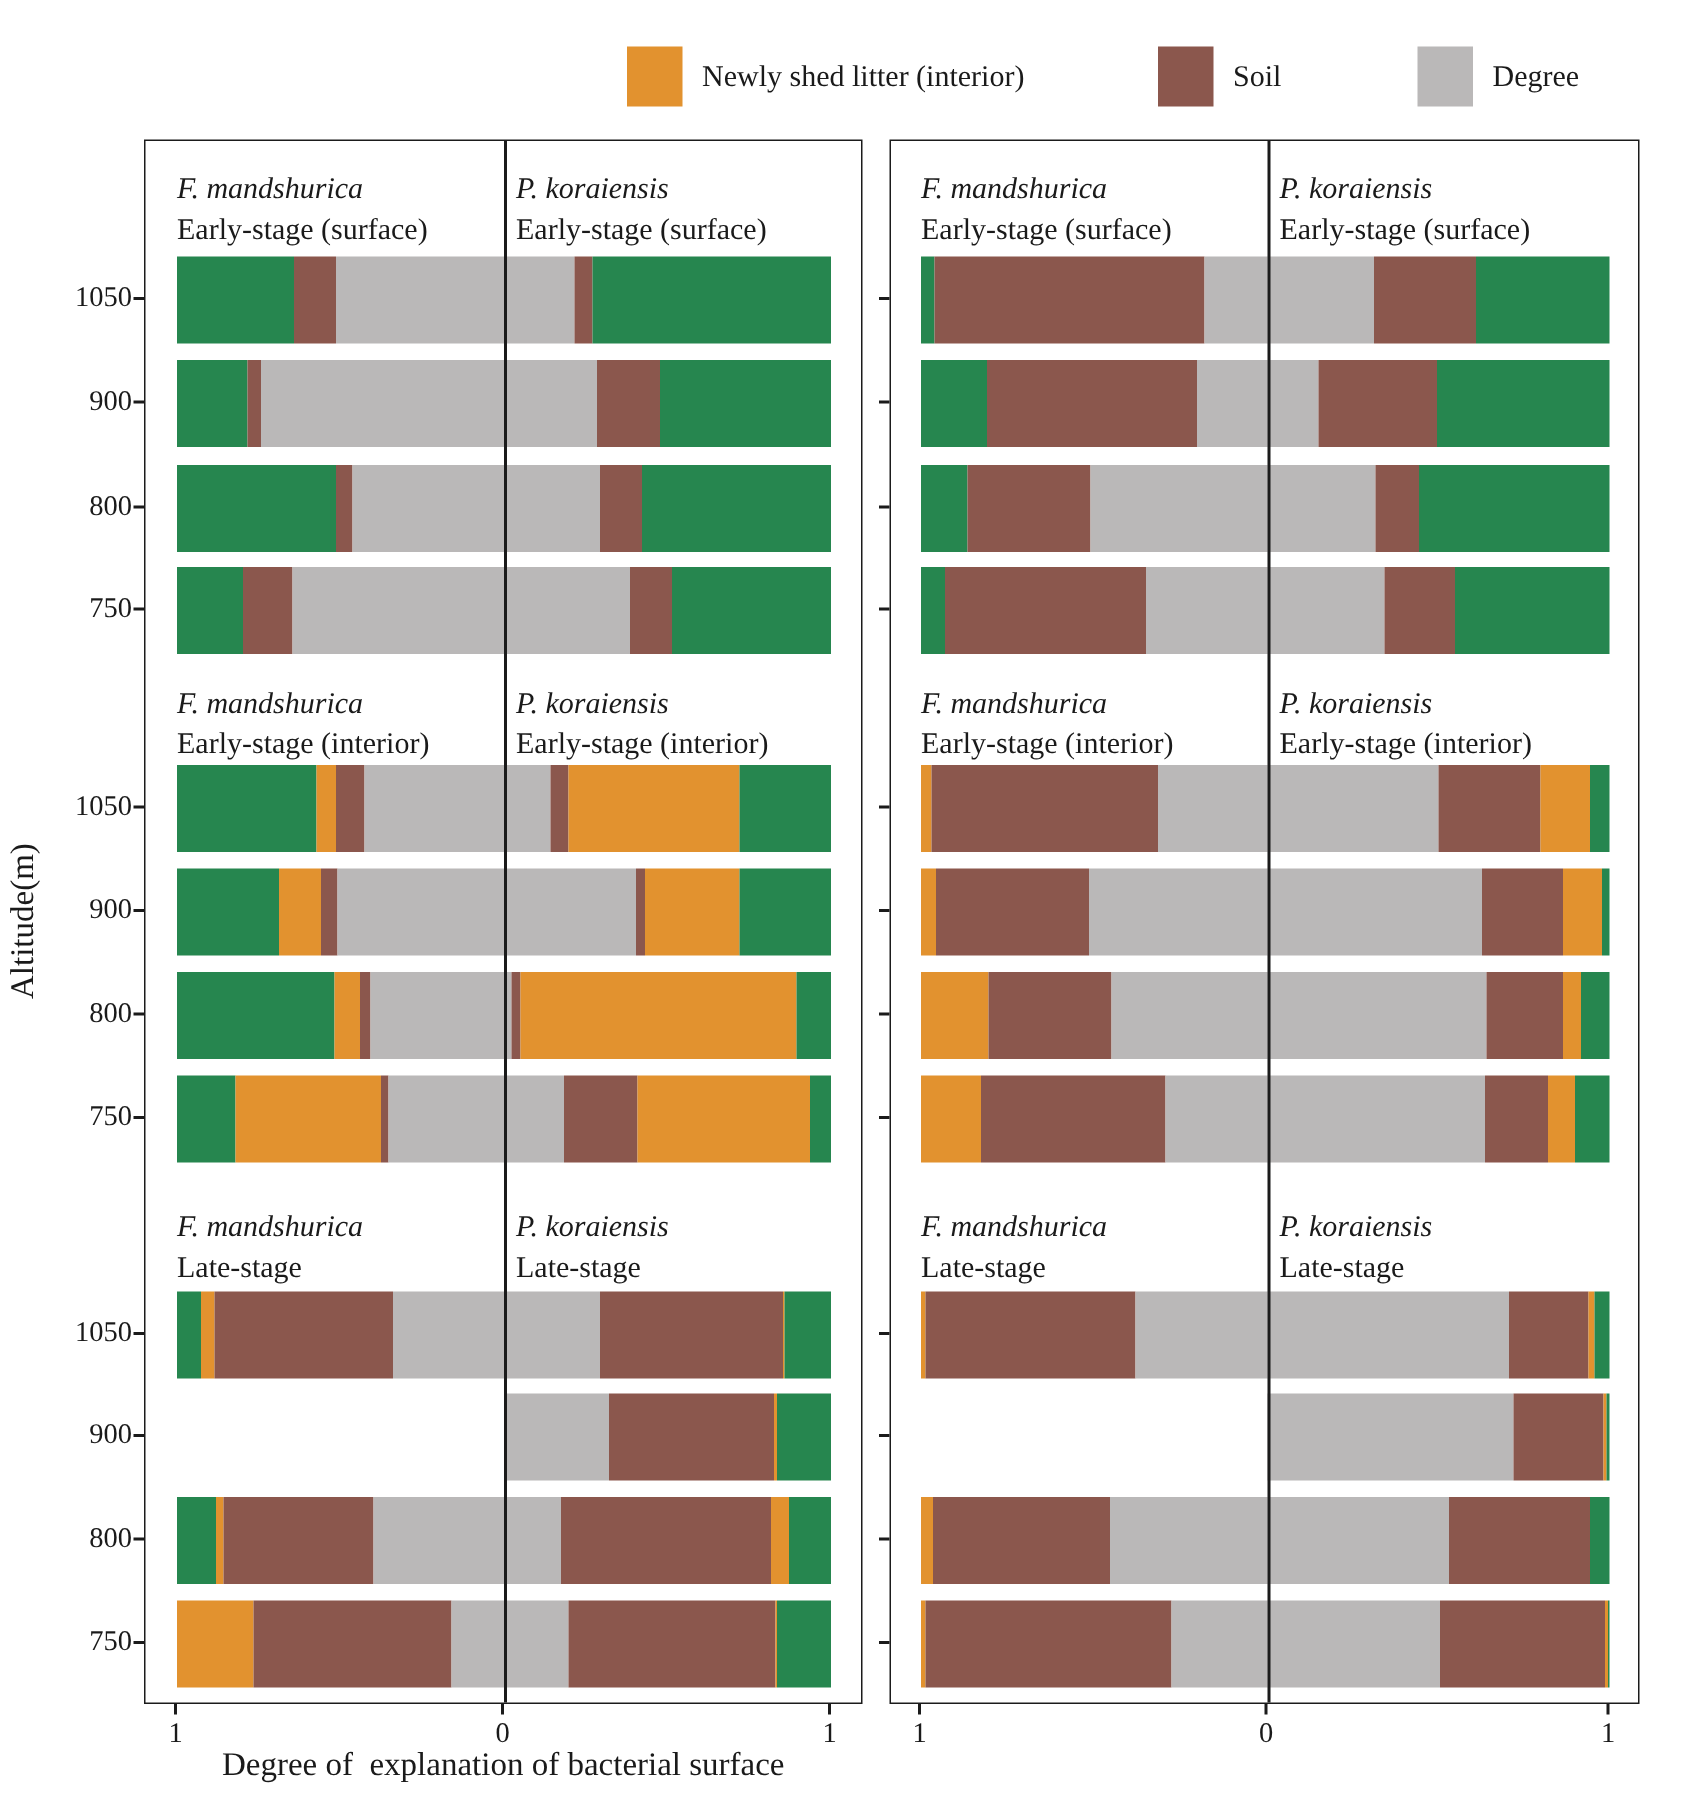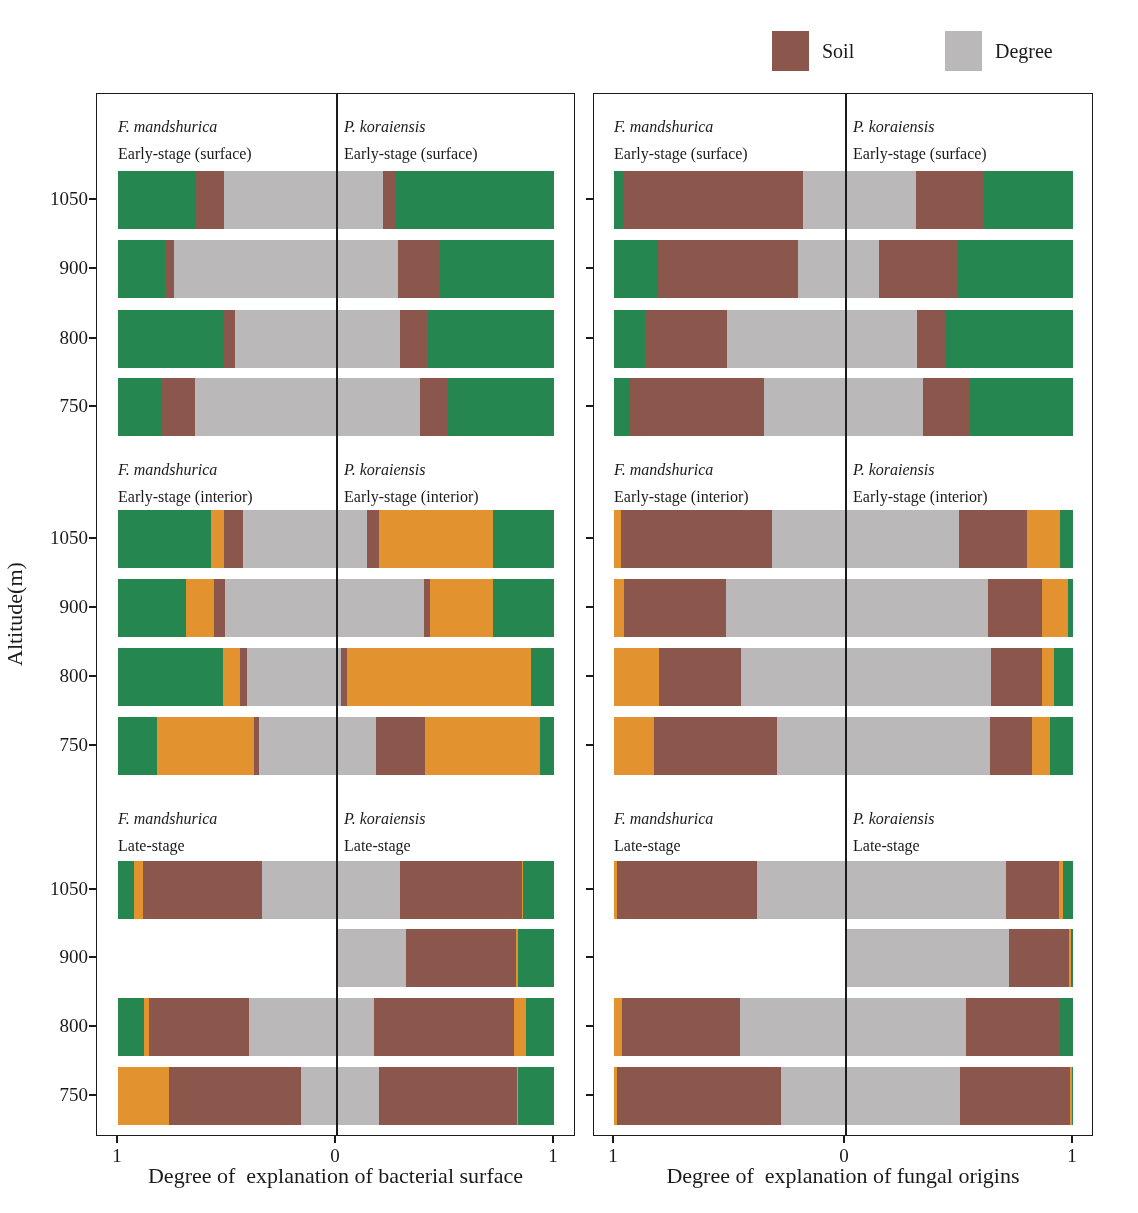--- a/index.html
+++ b/index.html
@@ -8,41 +8,45 @@
 
   
   .legend-item{position:absolute;top:30px;height:42px;display:flex;align-items:center;gap:13px;}
   .legend-swatch{width:37px;height:40px;display:inline-block;flex:0 0 auto;}
   .legend-label{font-size:20px;white-space:pre;}
 
   
   .panel{position:absolute;top:93px;height:1043px;border:1.5px solid #1b1b1b;box-sizing:border-box;background:#fff;}
   .centerline{position:absolute;top:0;bottom:0;width:1.5px;background:#1b1b1b;z-index:5;}
 
-  .col-title{position:absolute;z-index:4;line-height:27px;font-size:16px;white-space:pre;}
+  .col-title{position:absolute;z-index:4;line-height:27px;font-size:20px;white-space:pre;}
   .col-title .species{font-style:italic;}
 
   .bar{position:absolute;height:58px;display:flex;flex-direction:row;z-index:1;}
   .bar.right{justify-content:flex-end;}
   .seg{height:100%;flex:0 0 auto;}
 
   
   .ytick-label{position:absolute;width:50px;text-align:right;font-size:19px;line-height:22px;}
   .ytick-mark{position:absolute;width:7px;height:1.5px;background:#1b1b1b;}
   .xtick-mark{position:absolute;width:1.5px;height:7px;background:#1b1b1b;}
   .xtick-label{position:absolute;width:34px;text-align:center;font-size:19px;}
   .axis-title{position:absolute;text-align:center;font-size:22px;white-space:pre;}
   .y-axis-title{position:absolute;left:2px;top:93px;height:1043px;width:32px;
     writing-mode:vertical-rl;transform:rotate(180deg);text-align:center;font-size:22px;}
 </style>
 </head>
 <body>
 
 <div class="figure">
 
+  <div class="legend-item" style="left:418px">
+    <span class="legend-swatch" style="background: rgb(226, 146, 47);"></span>
+    <span class="legend-label">Newly shed litter (interior)</span>
+  </div>
   <div class="legend-item" style="left:772px">
     <span class="legend-swatch" style="background: rgb(139, 87, 77);"></span>
     <span class="legend-label">Soil</span>
   </div>
   <div class="legend-item" style="left:945px">
     <span class="legend-swatch" style="background: rgb(186, 184, 184);"></span>
     <span class="legend-label">Degree</span>
   </div>
 
   <div class="y-axis-title">Altitude(m)</div>
@@ -311,21 +315,20 @@
       </div>
       <div class="bar right" style="left: 251px; top: 973px; width: 228px;">
         <div class="seg" style="width: 115.14px; background: rgb(186, 184, 184);"></div>
         <div class="seg" style="width: 109.44px; background: rgb(139, 87, 77);"></div>
         <div class="seg" style="width: 2.28px; background: rgb(226, 146, 47);"></div>
         <div class="seg" style="width: 1.14px; background: rgb(38, 134, 79);"></div>
       </div>
     </div>
 
   <div class="axis-title" style="left:96px;width:479px;top:1163px;">Degree of  explanation of bacterial surface</div>
-  <div class="axis-title" style="left:593px;width:500px;top:1163px;">Degree of  explanation of fungal origins</div>
 
   <div id="ticks-root">
       <div class="ytick-mark" style="left: 89px; top: 198px;"></div>
       <div class="ytick-label" style="left: 38px; top: 188px;">1050</div>
       <div class="ytick-mark" style="left: 89px; top: 267px;"></div>
       <div class="ytick-label" style="left: 38px; top: 257px;">900</div>
       <div class="ytick-mark" style="left: 89px; top: 337px;"></div>
       <div class="ytick-label" style="left: 38px; top: 327px;">800</div>
       <div class="ytick-mark" style="left: 89px; top: 405px;"></div>
       <div class="ytick-label" style="left: 38px; top: 395px;">750</div>

